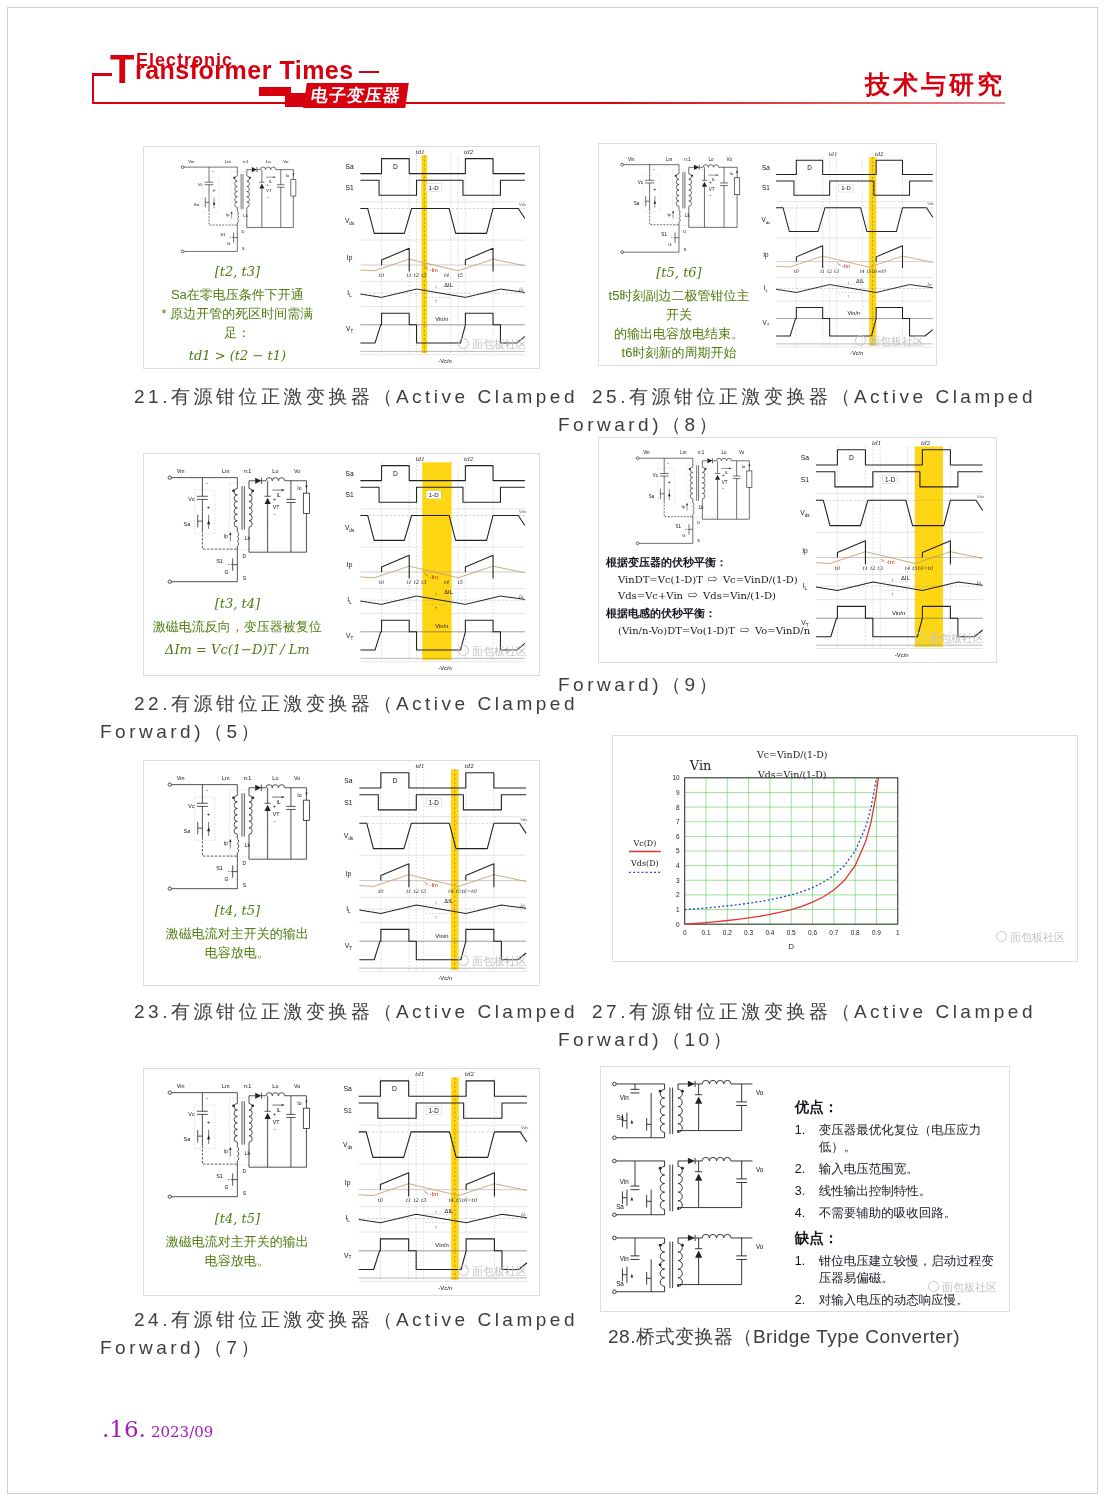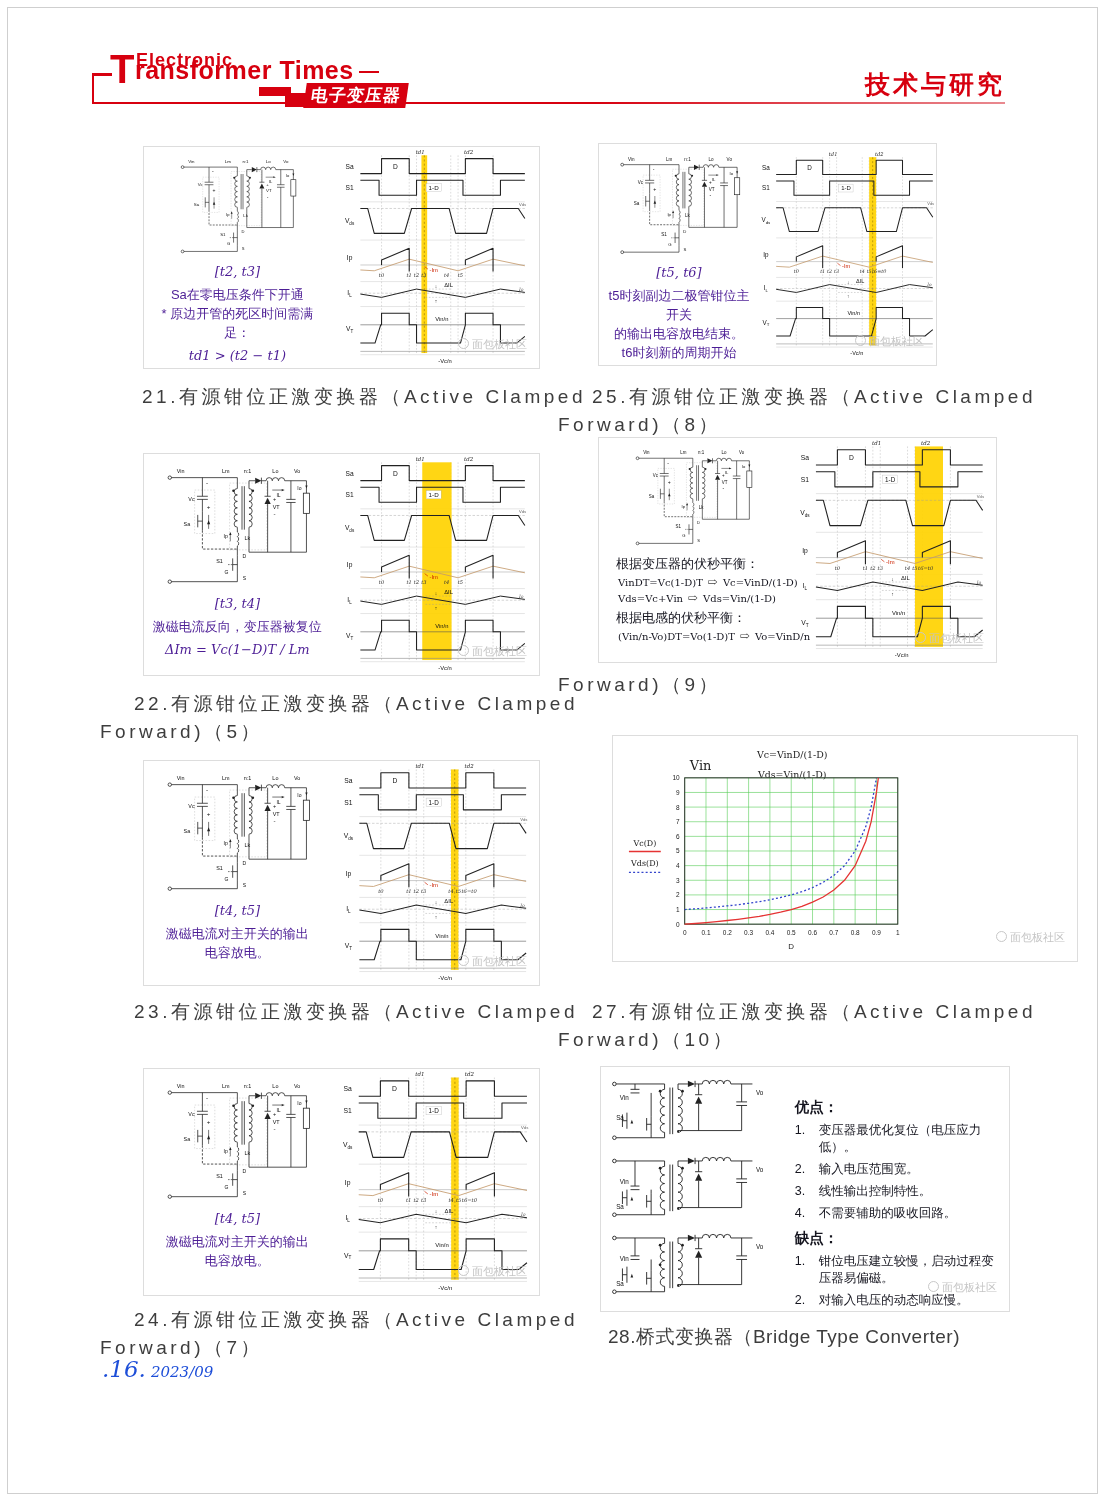--- a/index.html
+++ b/index.html
@@ -25,26 +25,26 @@
         font-size:25px;letter-spacing:3px;text-align:right;white-space:nowrap;}
 
   
   .fig-box{position:absolute;border:1px solid #ddd;background:#fff;box-sizing:border-box;}
   .fig-flex{display:flex;height:100%;}
   .circ-col{width:46%;display:flex;flex-direction:column;padding:5px 0 3px 5px;box-sizing:border-box;}
   .circ-col svg{width:100%;}
   .wave-col{width:54%;height:100%;}
   .wave-col svg{width:100%;height:100%;}
 
-  .notes{text-align:center;color:#4c1d95;font-size:13px;line-height:19px;padding-top:1px;}
+  .notes{text-align:center;color:#4d7c0f;font-size:13px;line-height:19px;padding-top:1px;}
   .notes .interval{font-family:"DejaVu Serif",serif;font-style:italic;font-size:13px;margin:2px 0 4px;}
   .notes .math{font-family:"DejaVu Serif",serif;font-style:italic;font-size:13px;margin-top:4px;}
 
   .f26{font-size:12px;text-align:left;color:#15151f;padding:0 2px;}
-  .f26 .fh{font-weight:normal;font-size:13px;margin:4px 10px 2px;}
+  .f26 .fh{font-weight:bold;font-size:11px;margin:4px 0 2px;}
   .f26 .frow{display:flex;align-items:center;font-size:10px;margin:2px 0 2px 12px;
              font-family:"DejaVu Serif",serif;white-space:nowrap;}
   .f26 .arr{margin:0 5px;font-size:12px;color:#444;}
 
   .b28{display:flex;height:100%;}
   .b28-l{width:47%;display:flex;flex-direction:column;justify-content:space-between;
          padding:8px 0 10px 8px;box-sizing:border-box;}
   .b28-l svg{width:100%;}
   .b28-r{width:53%;padding:24px 12px 0 2px;box-sizing:border-box;color:#15151f;}
   .b28 .ttl{font-weight:bold;font-size:14.5px;margin:7px 0 5px;}
@@ -54,21 +54,21 @@
   
   .cap{position:absolute;color:#3d3d3d;font-size:19px;line-height:28px;letter-spacing:3.5px;}
   .cap .cap-l1{text-indent:34px;white-space:nowrap;}
   .cap.single{letter-spacing:0.5px;}
   .cap.single .cap-l1{text-indent:8px;}
 
   
   .wm{position:absolute;right:12px;bottom:16px;color:#c4c4c4;font-size:11px;white-space:nowrap;}
   .wm-c{display:inline-block;width:9px;height:9px;border:1px solid #c8c8c8;border-radius:50%;
         margin-right:3px;vertical-align:-1px;}
-  .footer{position:absolute;left:102px;top:1356px;font-family:"DejaVu Serif",serif;color:#1d4ed8;font-style:italic;}
+  .footer{position:absolute;left:102px;top:1416px;font-family:"DejaVu Serif",serif;color:#a21caf;}
   .footer .pg{font-size:23px;}
   .footer .iss{font-size:15px;}
 
   svg{font-family:"Liberation Sans",sans-serif;}
   svg text{user-select:none;}
 </style>
 </head>
 <body>
 
 <div class="page">
@@ -228,21 +228,21 @@
               <text x="128.9" y="169" font-size="7" fill="#111">ΔIL</text>
               <line x1="28" y1="214" x2="226" y2="214" stroke="#555" stroke-width="0.7"></line>
               <line x1="28" y1="246" x2="226" y2="246" stroke="#888" stroke-width="0.7"></line>
               <path fill="none" stroke="#222" stroke-width="1.3" stroke-linejoin="round" d="M28,236 H45.6 L52.5,214 H53.5 V200 H86.8 V214 H95.6 V236 H148.5 L154.4,214 V200 H187.7 V214 H196.6 V236 H216.2 L226,228"></path>
               <text x="118.2" y="210" font-size="7" fill="#111">Vin/n</text>
               <text x="129.9" y="260" font-size="7" text-anchor="middle" fill="#111">-Vc/n</text>
             </svg></div>
       </div>
         <span class="wm"><i class="wm-c"></i><span>面包板社区</span></span>
       </div>
-      <div class="cap" style="left: 108px; top: 383px; width: 452px;">
+      <div class="cap" style="left: 100px; top: 383px; width: 452px;">
         <div class="cap-l1">21.有源钳位正激变换器（Active Clamped</div>
       </div>
       <div class="fig-box" style="left: 143px; top: 453px; width: 397px; height: 223px;">
         <div class="fig-flex">
         <div class="circ-col">
             <svg viewBox="0 0 190 170" style="height:132px" preserveAspectRatio="xMidYMid meet">
               <rect x="40" y="40" width="26" height="56" fill="none" stroke="#aaa" stroke-width="0.5" stroke-dasharray="2,2"></rect>
               <rect x="85" y="31" width="48" height="86" fill="none" stroke="#aaa" stroke-width="0.5" stroke-dasharray="2,2"></rect>
               <circle cx="8" cy="24" r="2.2" stroke="#222" stroke-width="1" fill="none"></circle>
               <line x1="10" y1="24" x2="95" y2="24" stroke="#222" stroke-width="1" fill="none"></line>

